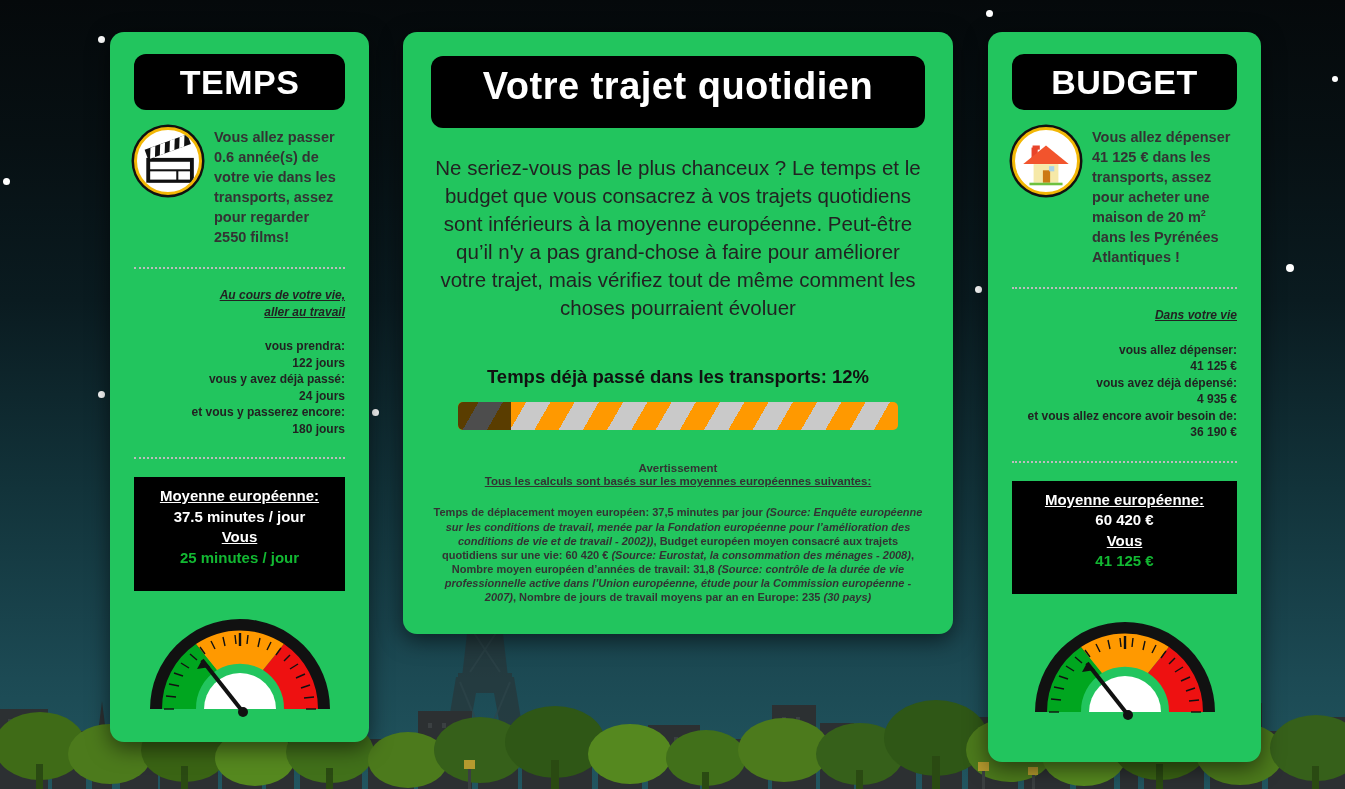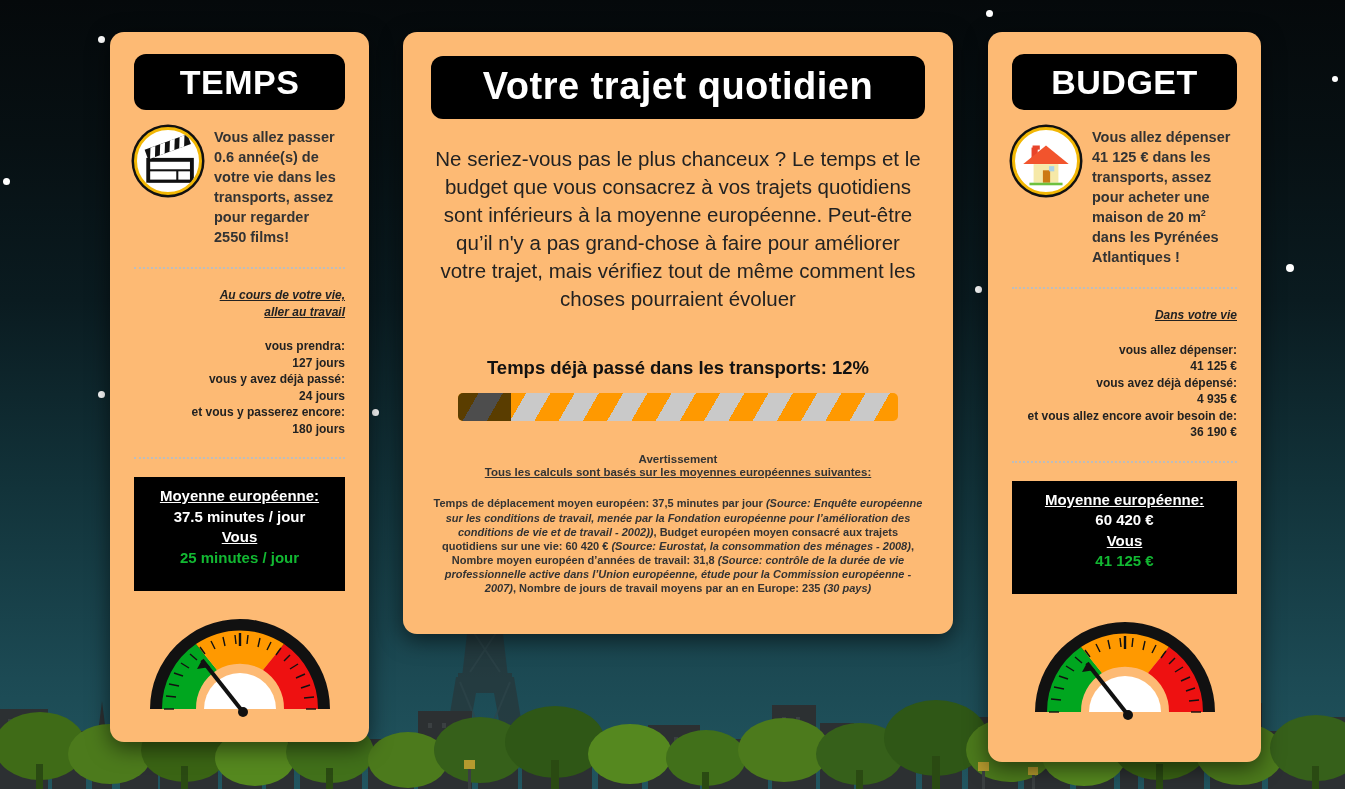--- a/index.html
+++ b/index.html
@@ -17,38 +17,38 @@
   #bg-scene { position: absolute; inset: 0; overflow: hidden; }
   .star { position: absolute; background: #fff; border-radius: 50%; }
 
   .eiffel { position: absolute; left: 430px; bottom: 42px; width: 110px; height: 180px; opacity: 0.55; }
   .skyline { position: absolute; left: 0; bottom: 0; width: 100%; height: 150px; }
   .trees { position: absolute; left: 0; bottom: 0; width: 100%; height: 95px; }
 
   
   .card {
     position: absolute;
-    background: #fdba74;
+    background: #22c55e;
     border-radius: 14px;
     box-shadow: 0 6px 22px rgba(0,0,0,.55);
   }
   #card-time   { left: 110px; top: 32px;  width: 259px; height: 710px; padding: 22px 24px 0; }
   #card-main   { left: 403px; top: 32px;  width: 550px; height: 602px; padding: 24px 28px 0; }
   #card-budget { left: 988px; top: 32px;  width: 273px; height: 730px; padding: 22px 24px 0; }
 
   .banner {
     background: #000;
     border-radius: 12px;
     color: #fff;
     text-align: center;
     font-weight: 900;
     letter-spacing: .5px;
   }
   .banner.side  { height: 56px; line-height: 56px; font-size: 34px; }
-  .banner.main  { height: 63px; line-height: 60px; font-size: 38px; }
+  .banner.main  { height: 72px; line-height: 60px; font-size: 38px; }
 
   
   .blurb-row { display: flex; gap: 12px; margin-top: 17px; align-items: flex-start; }
   .icon-circle {
     flex: 0 0 auto;
     width: 68px; height: 68px; border-radius: 50%;
     background: #fff;
     border: 3px solid #f2b705;
     box-shadow: 0 0 0 2.5px #111;
     position: relative;
@@ -297,21 +297,21 @@
     <div class="blurb">Vous allez passer 0.6 année(s) de votre vie dans les transports, assez pour regarder 2550 films!</div>
   </div>
 
   <hr class="dotted-sep">
 
   <div class="stats">
     <span class="stats-head">Au cours de votre vie,</span>
     <span class="stats-head" style="margin-top:0">aller au travail</span>
     <span class="gap"></span>
     <span class="line">vous prendra:</span>
-    <span class="line">127 jours</span>
+    <span class="line">122 jours</span>
     <span class="line">vous y avez déjà passé:</span>
     <span class="line">24 jours</span>
     <span class="line">et vous y passerez encore:</span>
     <span class="line">180 jours</span>
   </div>
 
   <hr class="dotted-sep">
 
   <div class="avg-box">
     <div class="u">Moyenne européenne:</div>

